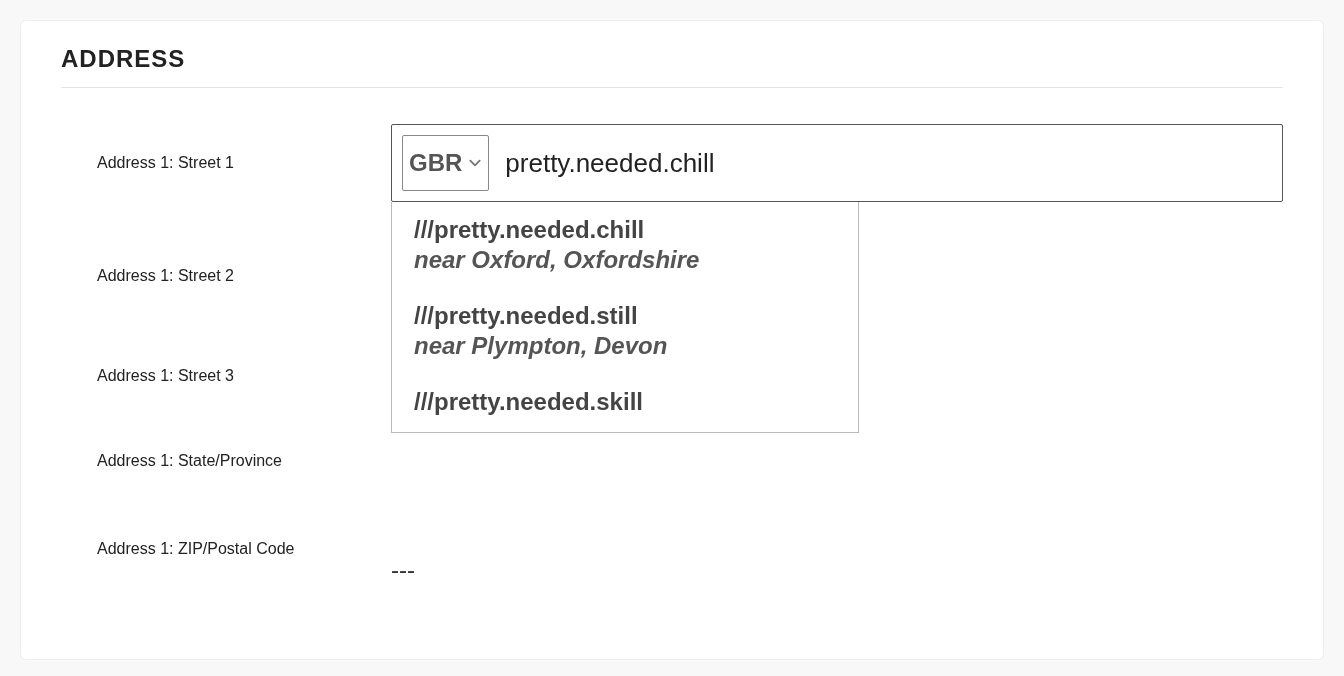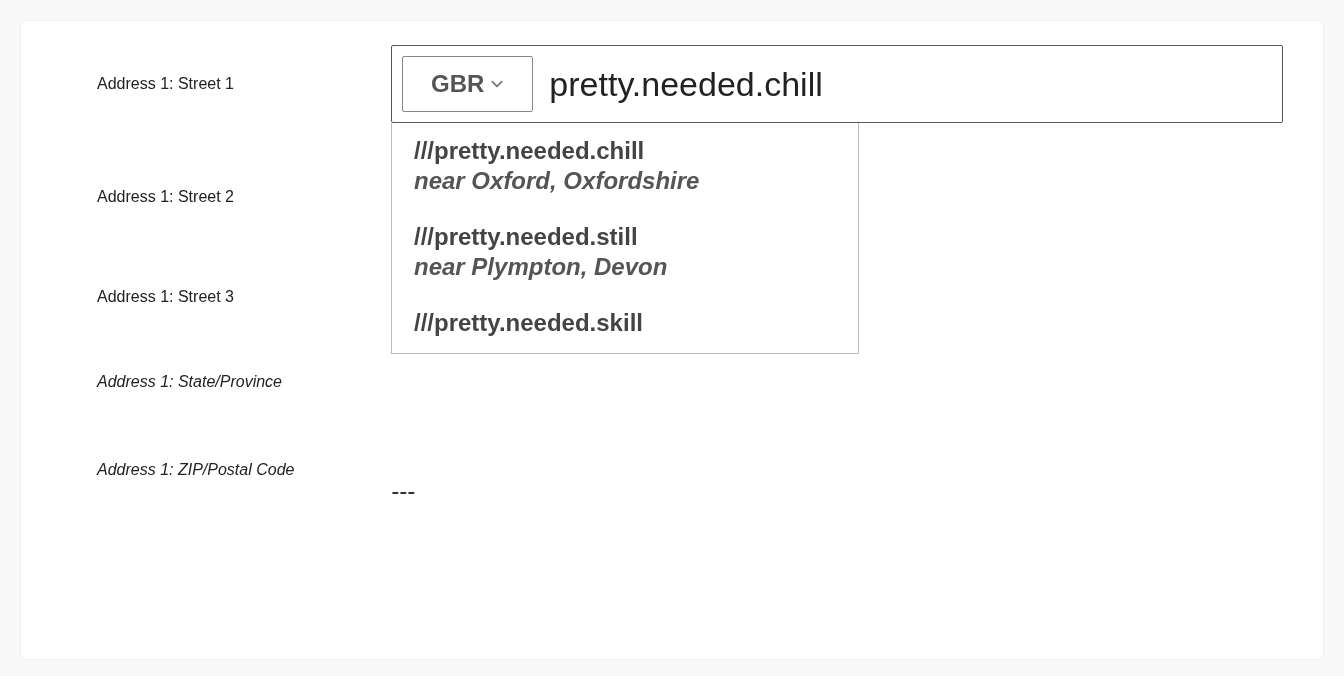--- a/index.html
+++ b/index.html
@@ -30,21 +30,20 @@
   }
   .form-row {
     display: flex;
     align-items: center;
     margin-bottom: 48px;
     min-height: 52px;
   }
   .form-row.tall {
     align-items: flex-start;
     margin-bottom: 36px;
-    font-style: italic;
   }
   .label-cell {
     width: 330px;
     padding-left: 36px;
     font-size: 16px;
     color: #222;
     line-height: 1.4;
   }
   .field-cell {
     flex: 1;
@@ -62,37 +61,37 @@
   }
   .country-btn {
     display: flex;
     align-items: center;
     justify-content: center;
     gap: 6px;
     border: 1px solid #888;
     background: #fff;
     border-radius: 2px;
     height: 56px;
-    padding: 0 28px;
+    padding: 0 6px;
     font-size: 24px;
     font-weight: 600;
     color: #555;
     cursor: pointer;
   }
   .chev {
     width: 14px;
     height: 14px;
     display: inline-block;
   }
   .chev svg { display:block; }
   .addr-input {
     flex: 1;
     border: none;
     outline: none;
-    font-size: 34px;
+    font-size: 26px;
     color: #222;
     height: 100%;
     background: transparent;
   }
   .dropdown {
     position: absolute;
     top: 78px;
     left: 0;
     width: 468px;
     background: #fff;
@@ -119,20 +118,21 @@
   .static-val {
     font-size: 24px;
     color: #333;
     padding-top: 18px;
   }
 </style>
 </head>
 <body>
 
 <div class="panel">
+  <div class="section-title">ADDRESS</div>
 
   <div class="form-row">
     <div class="label-cell">Address 1: Street 1</div>
     <div class="field-cell">
       <div class="input-wrap">
         <button class="country-btn">
           <span>GBR</span>
           <span class="chev">
             <svg viewBox="0 0 12 12" width="14" height="14">
                 <path d="M2 4 L6 8 L10 4" stroke="#777" stroke-width="1.6" fill="none" stroke-linecap="round" stroke-linejoin="round"></path>

